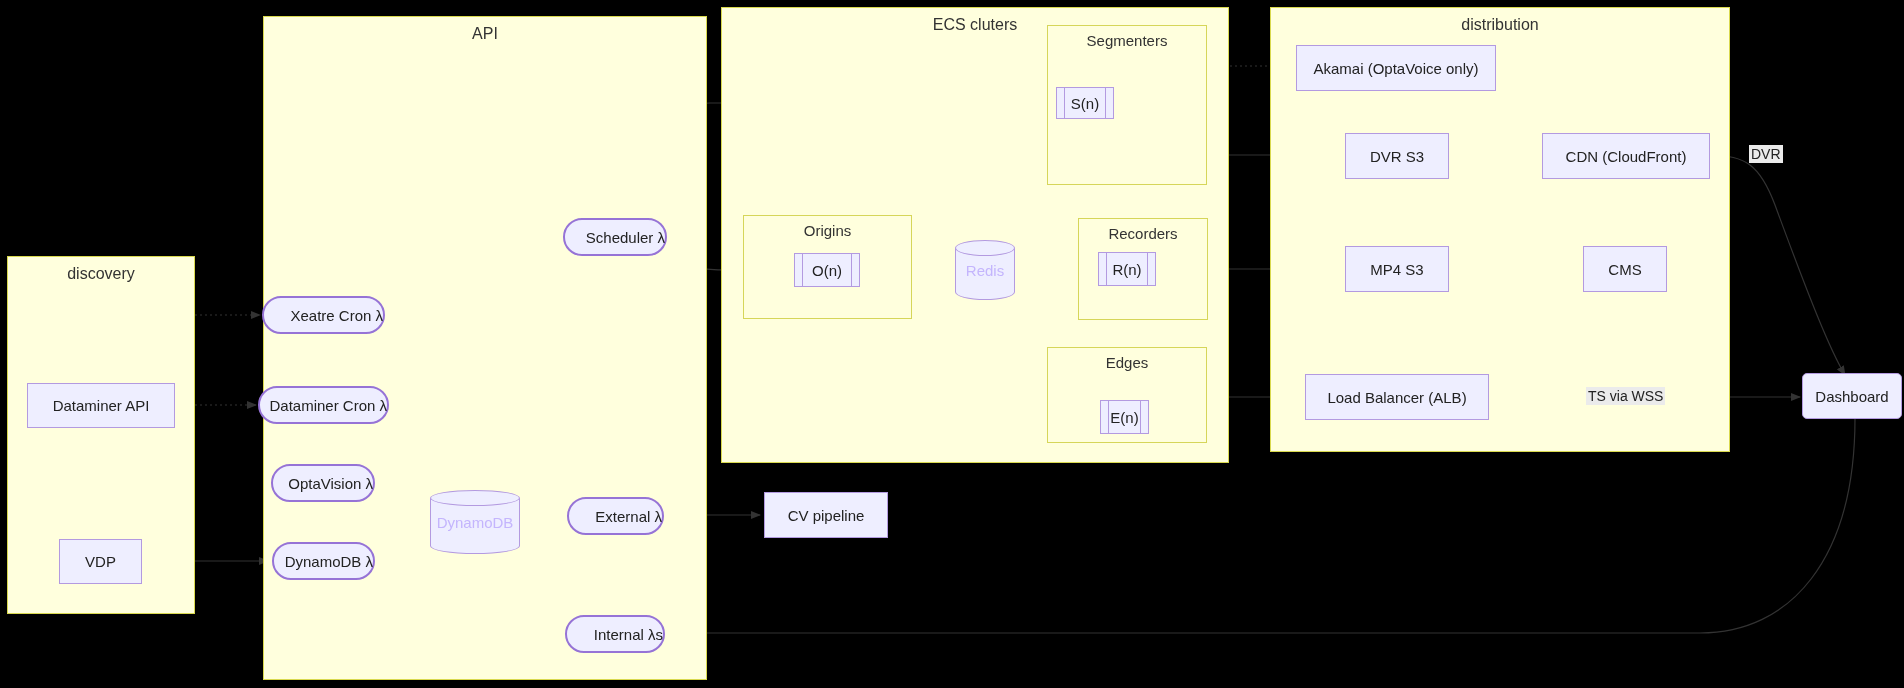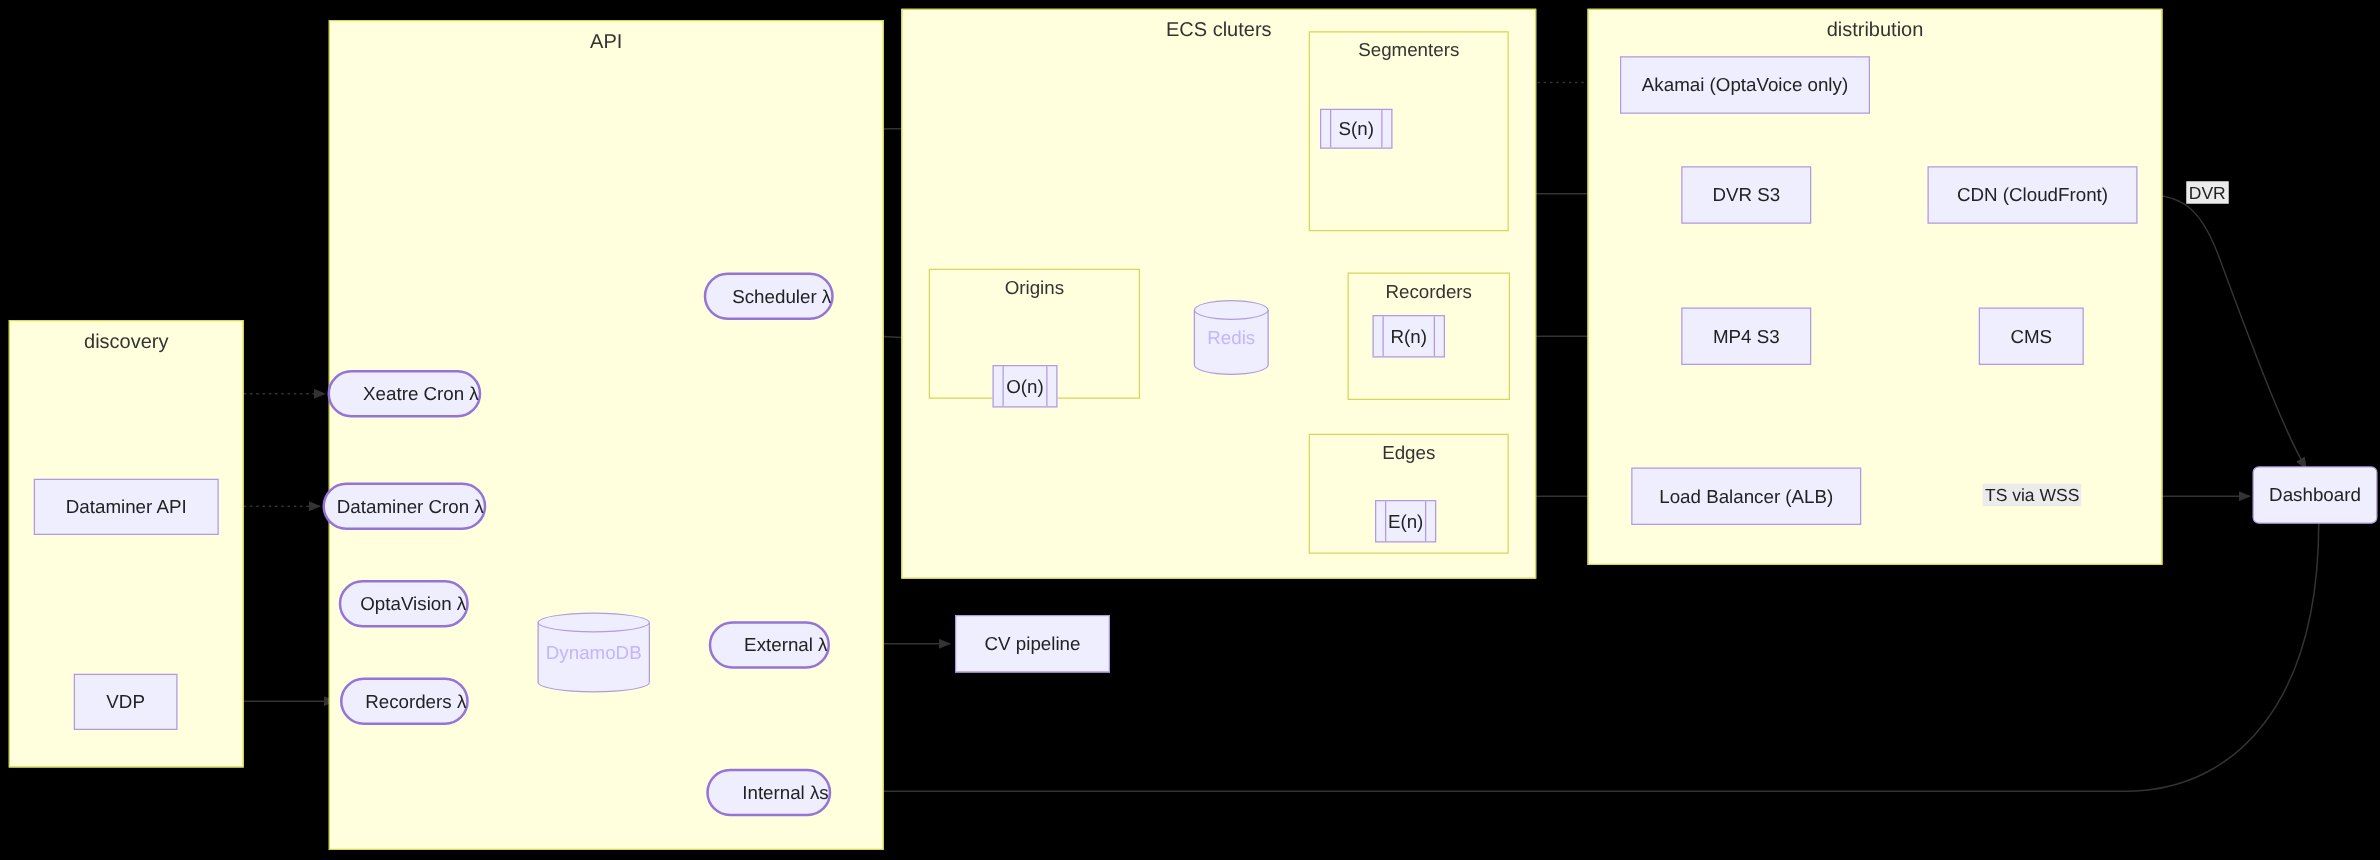--- a/index.html
+++ b/index.html
@@ -103,21 +103,21 @@
   <div class="node stadium" style="left:262px;top:296px;width:123px;height:38px;">
     <span>Xeatre Cron λ</span>
   </div>
   <div class="node stadium" style="left:258px;top:386px;width:131px;height:38px;">
     <span>Dataminer Cron λ</span>
   </div>
   <div class="node stadium" style="left:271px;top:464px;width:104px;height:38px;">
     <span>OptaVision λ</span>
   </div>
   <div class="node stadium" style="left:272px;top:542px;width:103px;height:38px;">
-    <span>Recorders λ</span>
+    <span>DynamoDB λ</span>
   </div>
   <div class="cyl" style="left:430px;top:490px;width:90px;height:64px;">
     <span class="bot"></span>
     <span class="body"></span>
     <span class="top"></span>
     <span class="lbl">DynamoDB</span>
   </div>
   <div class="node stadium" style="left:563px;top:218px;width:104px;height:38px;">
     <span>Scheduler λ</span>
   </div>
@@ -128,21 +128,21 @@
     <span>Internal λs</span>
   </div>
 
   <div class="cluster" style="left:721px;top:7px;width:508px;height:456px;">
     <div class="cluster-title">ECS cluters</div>
   </div>
 
   <div class="subcluster" style="left:743px;top:215px;width:169px;height:104px;">
     <div class="subcluster-title">Origins</div>
   </div>
-  <div class="node sub" style="left:794px;top:253px;width:52px;height:34px;margin-top:39px;">
+  <div class="node sub" style="left:794px;top:253px;width:66px;height:34px;">
     <span>O(n)</span>
   </div>
 
   <div class="cyl" style="left:955px;top:240px;width:60px;height:60px;">
     <span class="bot"></span>
     <span class="body"></span>
     <span class="top"></span>
     <span class="lbl">Redis</span>
   </div>
 

